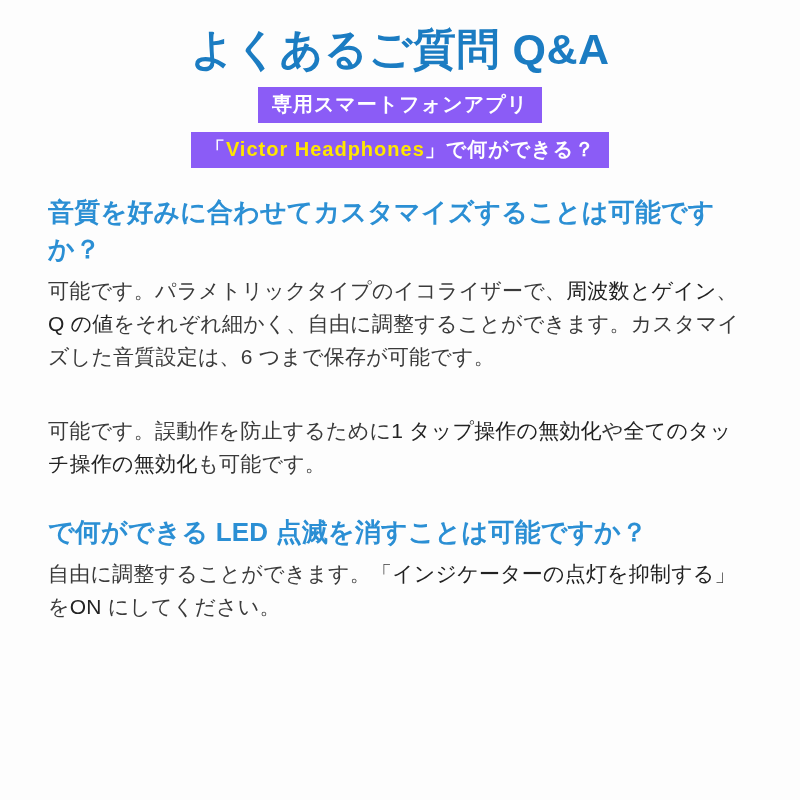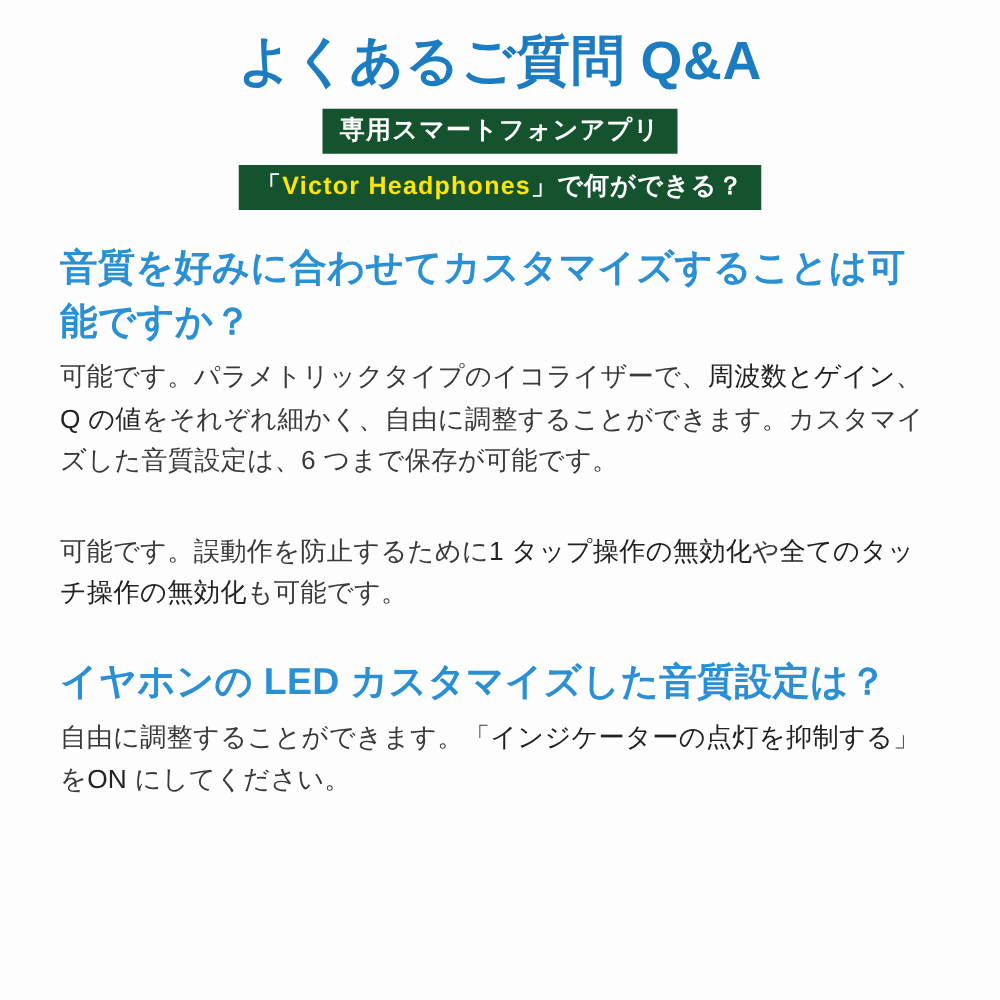--- a/index.html
+++ b/index.html
@@ -36,21 +36,21 @@
     margin: 0 0 14px 0;
   }
   .sub-band-wrap {
     display: flex;
     flex-direction: column;
     align-items: center;
     gap: 9px;
   }
   .band {
     display: inline-block;
-    background: #14532d;
+    background: #8b5cf6;
     color: #ffffff;
     font-size: 20px;
     font-weight: bold;
     letter-spacing: 1px;
     padding: 6px 14px 7px 14px;
     line-height: 1.15;
     white-space: nowrap;
   }
   .band .hl {
     color: #ffe600;
@@ -58,21 +58,21 @@
 
   
   .content {
     padding: 26px 48px 0 48px;
   }
   .qa-block {
     margin-bottom: 26px;
   }
   .q-title {
     color: #2b8fd4;
-    font-size: 30px;
+    font-size: 26px;
     font-weight: bold;
     line-height: 1.42;
     letter-spacing: 0.2px;
     margin: 0 0 6px 0;
   }
   .a-text {
     color: #3a3a3a;
     font-size: 21px;
     line-height: 1.58;
     letter-spacing: 0.2px;
@@ -105,18 +105,18 @@
     <div class="qa-block gap-lg">
       <p class="q-title">音質を好みに合わせてカスタマイズすることは可能ですか？</p>
       <p class="a-text"><span>可能です。パラメトリックタイプのイコライザーで、</span><b>周波数とゲイン</b><span>、</span><b>Q の値</b><span>をそれぞれ細かく、自由に調整することができます。カスタマイズした音質設定は、6 つまで保存が可能です。</span></p>
     </div>
 
     <div class="qa-block gap-md">
       <p class="a-text"><span>可能です。誤動作を防止するために</span><b>1 タップ操作の無効化</b><span>や</span><b>全てのタッチ操作の無効化</b><span>も可能です。</span></p>
     </div>
 
     <div class="qa-block">
-      <p class="q-title">イヤホンの LED カスタマイズした音質設定は？</p>
+      <p class="q-title">で何ができる LED 点滅を消すことは可能ですか？</p>
       <p class="a-text"><span>自由に調整することができます。「</span><b>インジケーターの点灯を抑制する</b><span>」を</span><b>ON</b><span> にしてください。</span></p>
     </div>
 
   </div>
 </div>
 
 </body></html>

